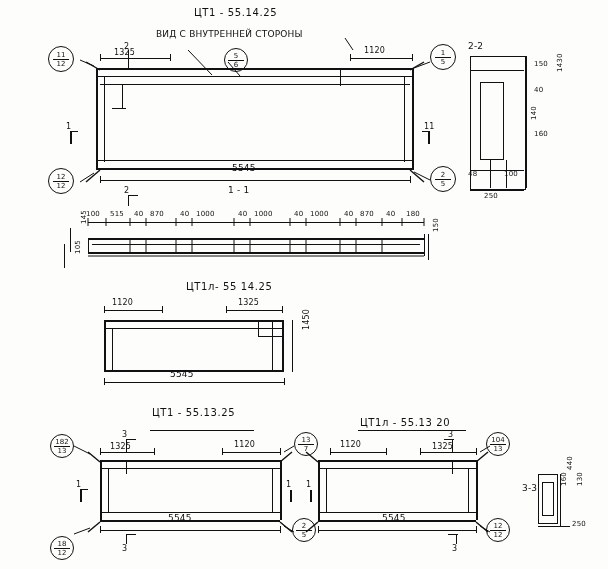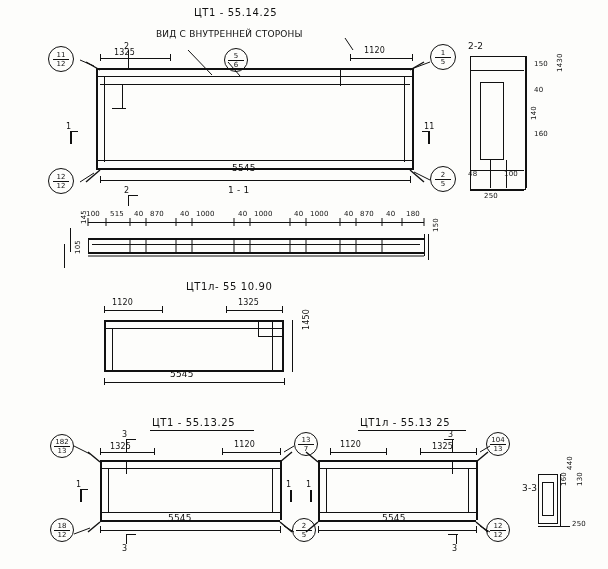--- a/index.html
+++ b/index.html
@@ -217,21 +217,21 @@
     </g>
   </svg>
 
   <div class="lbl sm v" style="left:80px;top:224px;">145</div>
   <div class="lbl sm v" style="left:74px;top:254px;">105</div>
   <div class="lbl sm v" style="left:432px;top:232px;">150</div>
   <div class="ln v" style="left:70px;top:228px;height:24px;"></div>
   <div class="ln v" style="left:64px;top:244px;height:24px;"></div>
   <div class="ln v" style="left:428px;top:234px;height:26px;"></div>
 
-  <div class="lbl big" style="left:186px;top:282px;">ЦТ1л- 55 10.90</div>
+  <div class="lbl big" style="left:186px;top:282px;">ЦТ1л- 55 14.25</div>
 
   <div class="dimline" style="left:104px;top:310px;width:58px;"></div>
   <div class="tick" style="left:104px;top:306px;"></div>
   <div class="tick" style="left:162px;top:306px;"></div>
   <div class="lbl" style="left:112px;top:298px;">1120</div>
 
   <div class="dimline" style="left:226px;top:310px;width:56px;"></div>
   <div class="tick" style="left:226px;top:306px;"></div>
   <div class="tick" style="left:282px;top:306px;"></div>
   <div class="lbl" style="left:238px;top:298px;">1325</div>
@@ -246,29 +246,29 @@
   <div class="ln h" style="left:258px;top:336px;width:26px;"></div>
   <div class="ln v" style="left:258px;top:320px;height:16px;"></div>
 
   <div class="dimline" style="left:104px;top:382px;width:180px;"></div>
   <div class="tick" style="left:104px;top:378px;"></div>
   <div class="tick" style="left:284px;top:378px;"></div>
   <div class="lbl t" style="left:170px;top:370px;">5545</div>
   <div class="lbl v" style="left:302px;top:330px;">1450</div>
   <div class="ln v" style="left:292px;top:320px;height:52px;"></div>
 
-  <div class="lbl big" style="left:152px;top:418px;">ЦТ1 - 55.13.25</div>
+  <div class="lbl big" style="left:152px;top:408px;">ЦТ1 - 55.13.25</div>
   <div class="ln h" style="left:150px;top:430px;width:104px;"></div>
 
   <div class="circle" style="left:50px;top:434px;width:24px;height:24px;">
     <span>182</span>
     <span class="bar"></span>
     <span>13</span>
   </div>
-  <div class="circle" style="left:50px;top:518px;width:24px;height:24px;">
+  <div class="circle" style="left:50px;top:536px;width:24px;height:24px;">
     <span>18</span>
     <span class="bar"></span>
     <span>12</span>
   </div>
   <div class="circle" style="left:294px;top:432px;width:24px;height:24px;">
     <span>13</span>
     <span class="bar"></span>
     <span>7</span>
   </div>
   <div class="circle" style="left:292px;top:518px;width:24px;height:24px;">
@@ -320,21 +320,21 @@
   <div class="lbl" style="left:122px;top:544px;">3</div>
   <div class="ln v" style="left:126px;top:534px;height:10px;"></div>
   <div class="ln h" style="left:126px;top:534px;width:10px;"></div>
 
   <div class="lbl" style="left:76px;top:480px;">1</div>
   <div class="ln v2" style="left:80px;top:490px;height:12px;"></div>
   <div class="ln h" style="left:80px;top:489px;width:8px;"></div>
   <div class="lbl" style="left:286px;top:480px;">1</div>
   <div class="ln v2" style="left:290px;top:490px;height:12px;"></div>
 
-  <div class="lbl big" style="left:360px;top:418px;">ЦТ1л - 55.13 25</div>
+  <div class="lbl big" style="left:360px;top:418px;">ЦТ1л - 55.13 20</div>
   <div class="ln h" style="left:358px;top:430px;width:108px;"></div>
 
   <div class="circle" style="left:486px;top:432px;width:24px;height:24px;">
     <span>104</span>
     <span class="bar"></span>
     <span>13</span>
   </div>
   <div class="circle" style="left:486px;top:518px;width:24px;height:24px;">
     <span>12</span>
     <span class="bar"></span>

